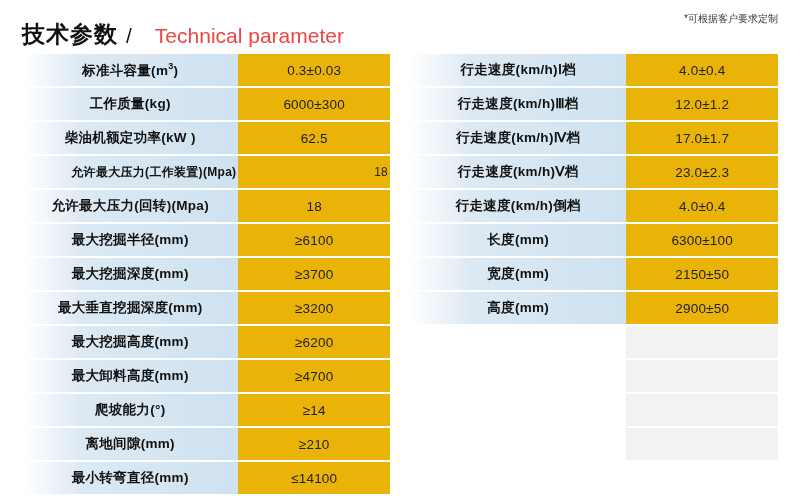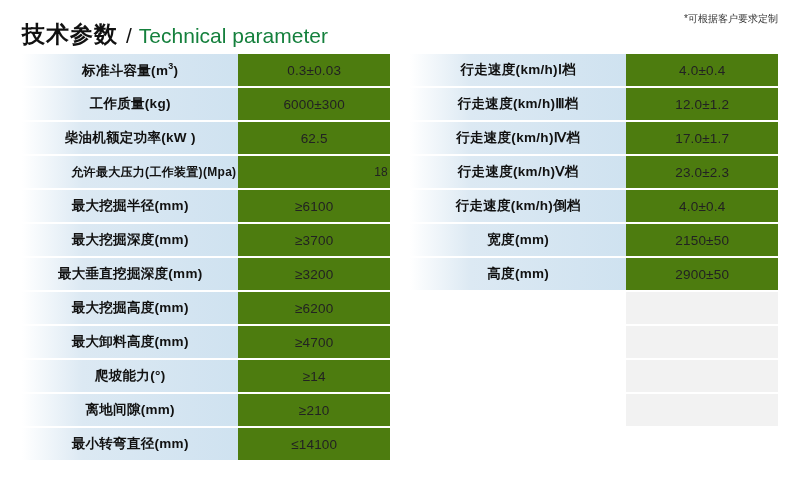--- a/index.html
+++ b/index.html
@@ -37,23 +37,24 @@
   }
   .title-sep {
     font-size: 21px;
     color: #111;
     margin: 0 7px 0 8px;
     line-height: 1;
     font-weight: normal;
   }
   .title-en {
     font-size: 21px;
-    color: #15803d;
+    color: #ef4444;
     line-height: 1;
     font-weight: normal;
+    margin-left: 16px;
   }
   .note {
     position: absolute;
     right: 0;
     bottom: 20px;
     font-size: 10px;
     color: #333;
     white-space: nowrap;
   }
   
@@ -82,21 +83,21 @@
   }
   td.label {
     width: 59%;
     background: linear-gradient(to right, #ffffff 0%, #dce9f3 28%, #cfe2f0 100%);
     color: #111;
     font-weight: bold;
     letter-spacing: 0.3px;
   }
   td.value {
     width: 41%;
-    background: #4d7c0f;
+    background: #eab308;
     color: #222;
     font-weight: normal;
     letter-spacing: 0.2px;
   }
   td.small {
     font-size: 12px;
     text-align: right;
   }
   td.empty-label {
     background: #ffffff;
@@ -135,20 +136,24 @@
             </tr>
             <tr>
               <td class="label">柴油机额定功率(kW )</td>
               <td class="value">62.5</td>
             </tr>
             <tr>
               <td class="label small">允许最大压力(工作装置)(Mpa)</td>
               <td class="value small">18</td>
             </tr>
             <tr>
+              <td class="label">允许最大压力(回转)(Mpa)</td>
+              <td class="value">18</td>
+            </tr>
+            <tr>
               <td class="label">最大挖掘半径(mm)</td>
               <td class="value">≥6100</td>
             </tr>
             <tr>
               <td class="label">最大挖掘深度(mm)</td>
               <td class="value">≥3700</td>
             </tr>
             <tr>
               <td class="label">最大垂直挖掘深度(mm)</td>
               <td class="value">≥3200</td>
@@ -193,20 +198,24 @@
             </tr>
             <tr>
               <td class="label">行走速度(km/h)Ⅴ档</td>
               <td class="value">23.0±2.3</td>
             </tr>
             <tr>
               <td class="label">行走速度(km/h)倒档</td>
               <td class="value">4.0±0.4</td>
             </tr>
             <tr>
+              <td class="label">长度(mm)</td>
+              <td class="value">6300±100</td>
+            </tr>
+            <tr>
               <td class="label">宽度(mm)</td>
               <td class="value">2150±50</td>
             </tr>
             <tr>
               <td class="label">高度(mm)</td>
               <td class="value">2900±50</td>
             </tr>
             <tr>
               <td class="label empty-label"></td>
               <td class="value empty-value"></td>

